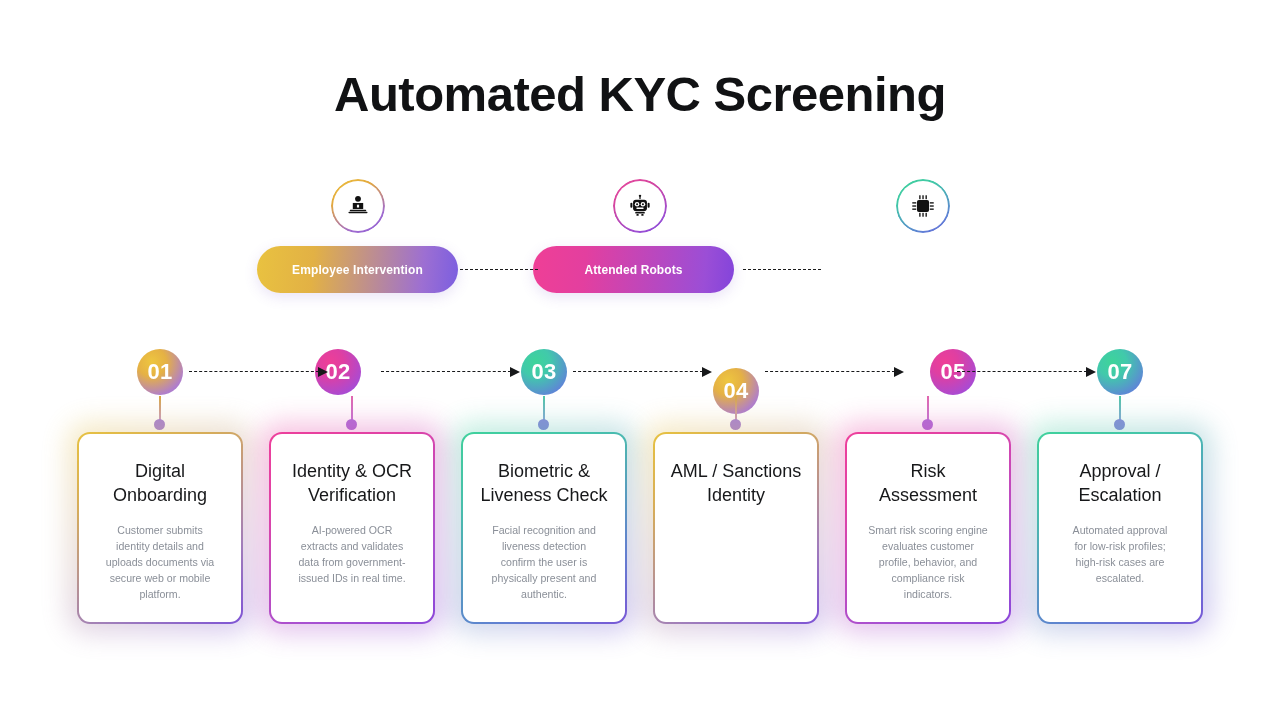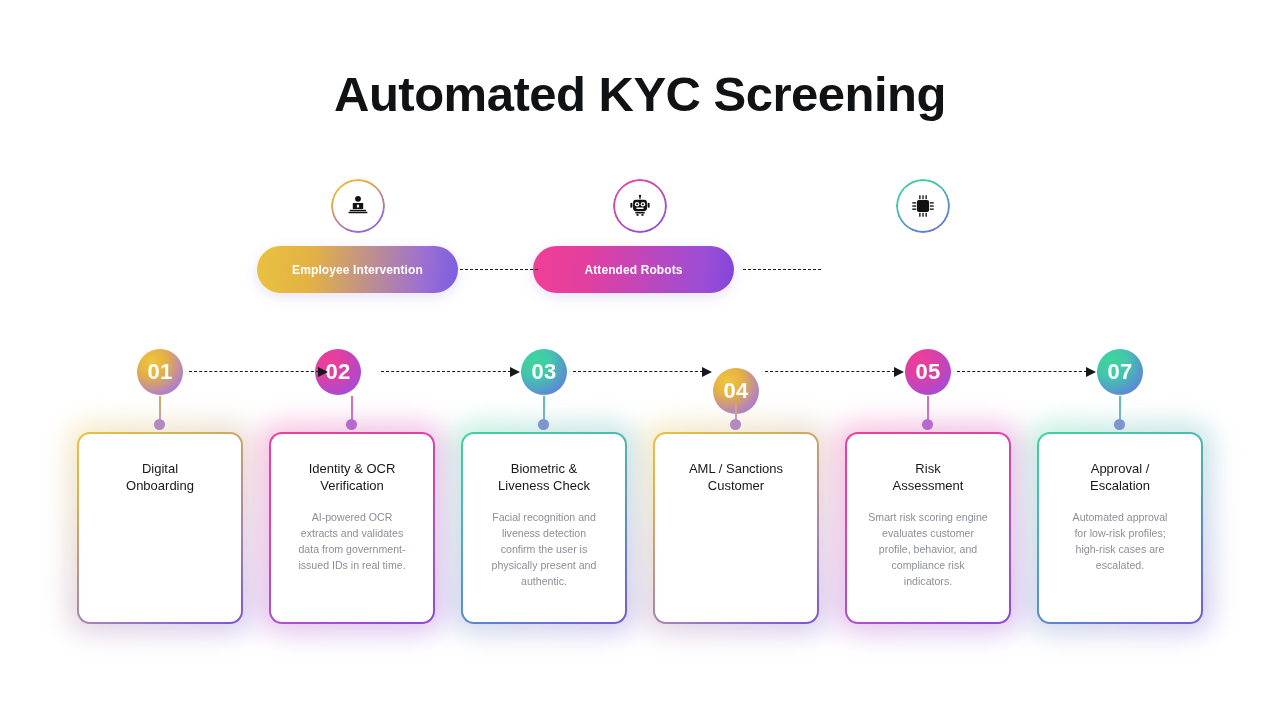--- a/index.html
+++ b/index.html
@@ -104,21 +104,21 @@
     filter:blur(13px); opacity:.30; z-index:0;
   }
   .card.g1{ background:linear-gradient(150deg,#e8c33f 0%,#dcb152 26%,#a283c0 72%,#7c52d8 100%); }
   .card.g2{ background:linear-gradient(150deg,#ef3f9a 0%,#e443a4 26%,#a855d4 74%,#8a47da 100%); }
   .card.g3{ background:linear-gradient(150deg,#3ed49b 0%,#43c9ab 26%,#5f80d6 76%,#7a55d8 100%); }
   .card.g1 .glow{ background:linear-gradient(150deg,#e8c33f,#7c52d8); }
   .card.g2 .glow{ background:linear-gradient(150deg,#ef3f9a,#8a47da); }
   .card.g3 .glow{ background:linear-gradient(150deg,#3ed49b,#7a55d8); }
 
   .card-title{
-    font-size:13px; font-weight:400; color:#17181a;
+    font-size:18px; font-weight:400; color:#17181a;
     line-height:1.33; white-space:pre-line;
     margin-bottom:14px;
   }
   .card-desc{
     font-size:10.6px; color:#8a8f98; line-height:1.52;
     white-space:pre-line;
   }
 </style>
 </head>
 <body>
@@ -198,21 +198,21 @@
   </div>
   <div class="step-circle g2" style="left:315px; top:349px;">
     <span>02</span>
   </div>
   <div class="step-circle g3" style="left:521px; top:349px;">
     <span>03</span>
   </div>
   <div class="step-circle g1" style="left:713px; top:368px;">
     <span>04</span>
   </div>
-  <div class="step-circle g2" style="left:905px; top:349px;">
+  <div class="step-circle g2" style="left:930px; top:349px;">
     <span>05</span>
   </div>
   <div class="step-circle g3" style="left:1097px; top:349px;">
     <span>07</span>
   </div>
 
   <div class="step-arrow" style="left:189px; width:130px;"></div>
   <div class="step-arrow" style="left:381px; width:130px;"></div>
   <div class="step-arrow" style="left:573px; width:130px;"></div>
   <div class="step-arrow" style="left:765px; width:130px;"></div>
@@ -229,20 +229,25 @@
   <div class="stem c2" style="left:927px;"></div>
   <div class="stem-dot c2" style="left:922px;"></div>
   <div class="stem c3" style="left:1119px;"></div>
   <div class="stem-dot c3" style="left:1114px;"></div>
 
   <div class="card g1" style="left:77px;">
     <div class="glow"></div>
     <div class="inner">
       <div class="card-title">Digital
 Onboarding</div>
+      <div class="card-desc">Customer submits
+identity details and
+uploads documents via
+secure web or mobile
+platform.</div>
     </div>
   </div>
 
   <div class="card g3" style="left:461px;">
     <div class="glow"></div>
     <div class="inner">
       <div class="card-title">Biometric &amp;
 Liveness Check</div>
       <div class="card-desc">Facial recognition and
 liveness detection
@@ -261,21 +266,21 @@
 extracts and validates
 data from government-
 issued IDs in real time.</div>
     </div>
   </div>
 
   <div class="card g1" style="left:653px;">
     <div class="glow"></div>
     <div class="inner">
       <div class="card-title">AML / Sanctions
-Customer</div>
+Identity</div>
     </div>
   </div>
 
   <div class="card g3" style="left:1037px;">
     <div class="glow"></div>
     <div class="inner">
       <div class="card-title">Approval /
 Escalation</div>
       <div class="card-desc">Automated approval
 for low-risk profiles;

